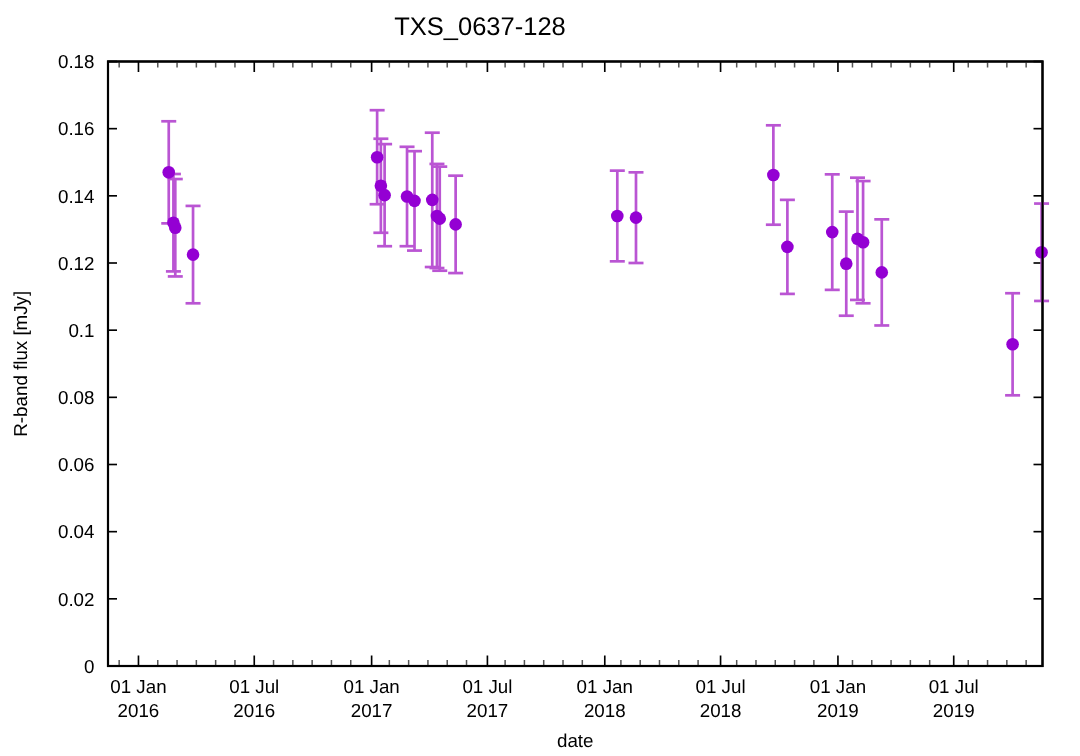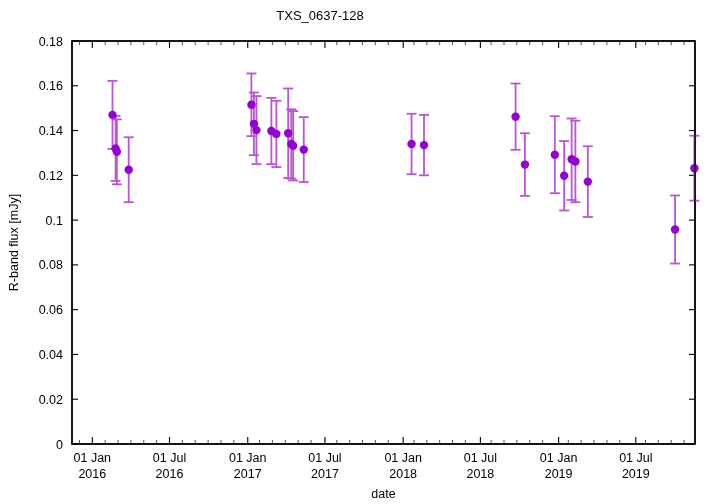--- a/index.html
+++ b/index.html
@@ -25,21 +25,21 @@
     left: 0;
     width: 720px;
     height: 504px;
   }
   .chart-title {
     position: absolute;
     top: 8px;
     left: 0;
     width: 640px;
     text-align: center;
-    font-size: 13px;
+    font-size: 17px;
     color: #000;
   }
   .axis-text {
     font-size: 12.5px;
     fill: #000000;
     font-family: "Liberation Sans", sans-serif;
   }
   .tick-label {
     font-size: 12.5px;
     fill: #000000;

